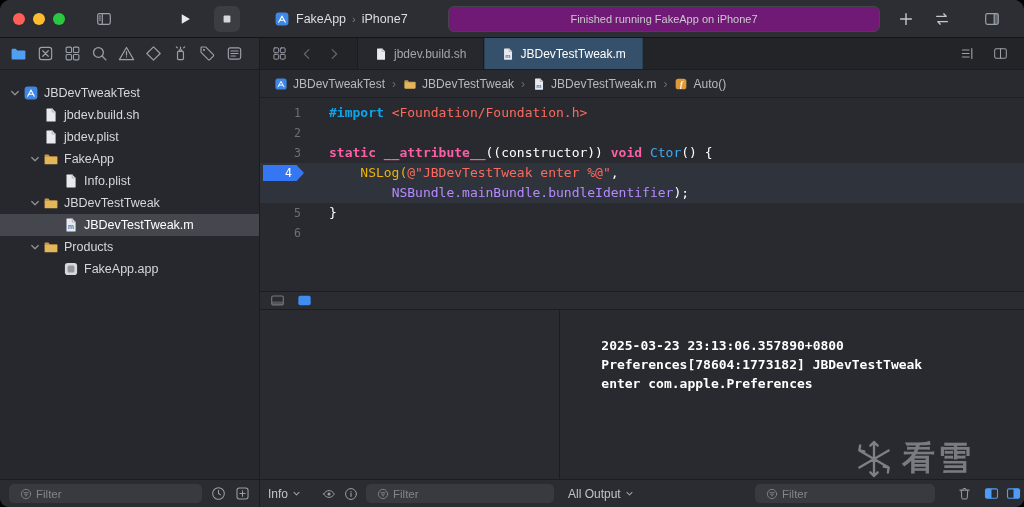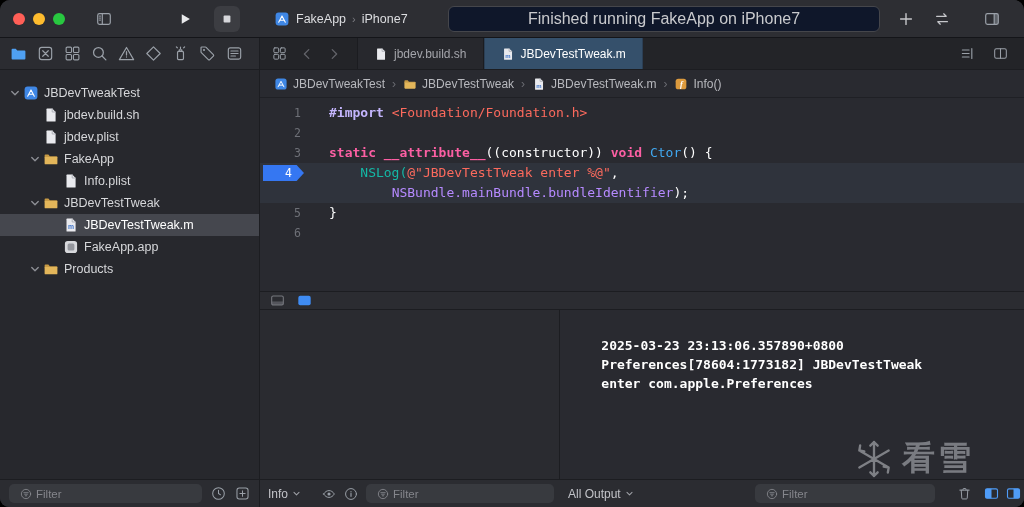--- a/index.html
+++ b/index.html
@@ -9,21 +9,21 @@
 .icon{display:inline-block;flex:none}
 .icon svg{display:block;width:100%;height:100%}
 .i9{width:9px;height:9px}.i12{width:12px;height:12px}.i14{width:14px;height:14px}.i15{width:15px;height:15px}.i16{width:16px;height:16px}.i17{width:17px;height:17px}
 .toolbar{left:0;top:0;width:1024px;height:38px;background:#2d2e33;border-bottom:1px solid #141519}
 #traffic{position:absolute;left:13px;top:13px;display:flex;gap:8px}
 .tl{width:12px;height:12px;border-radius:50%}
 .tb-icon{position:absolute}
 .stop-btn{position:absolute;left:214px;top:6px;width:26px;height:26px;background:#3c3d42;border-radius:6px;display:flex;align-items:center;justify-content:center}
 .scheme{position:absolute;left:274px;top:0;height:38px;display:flex;align-items:center;gap:6px;font-size:12.5px;color:#dddee1}
 .scheme .sep{color:#7c7d83;font-size:11px}
-.status-pill{position:absolute;left:448px;top:6px;width:432px;height:26px;background:#0f172a;border:1px solid #45464b;border-radius:6px;display:flex;align-items:center;justify-content:center;font-size:16px;color:#c9cacd}
+.status-pill{position:absolute;left:448px;top:6px;width:432px;height:26px;background:#701a75;border:1px solid #45464b;border-radius:6px;display:flex;align-items:center;justify-content:center;font-size:11px;color:#c9cacd}
 .nav-strip{left:0;top:38px;width:260px;height:32px;background:#2b2c31;border-bottom:1px solid #1c1d21;border-right:1px solid #1c1d21;display:flex;align-items:center;gap:10px;padding-left:10px}
 .tabbar{left:260px;top:38px;width:764px;height:32px;background:#232428;border-bottom:1px solid #1c1d21;display:flex;align-items:stretch}
 .tb-left{display:flex;align-items:center;gap:13px;padding:0 16px 0 12px}
 #tabs{display:flex;align-items:stretch}
 .tab{display:flex;align-items:center;gap:6px;padding:0 16px;font-size:12px;color:#a4a5ab;border-left:1px solid #1b1c20;border-right:1px solid #1b1c20;background:#27282d;white-space:nowrap}
 .tab.active{background:#35506b;color:#fff;border-color:#2b3f55}
 .tabbar-right{margin-left:auto;display:flex;align-items:center;gap:18px;padding-right:16px}
 .breadcrumb{left:260px;top:70px;width:764px;height:28px;background:#292a30;border-bottom:1px solid #1f2025;display:flex;align-items:center;padding-left:14px;font-size:12px;color:#b8b9be}
 #breadcrumb-items{display:flex;align-items:center}
 .bc-item{display:flex;align-items:center;gap:5px;white-space:nowrap}
@@ -264,21 +264,21 @@
           <span>JBDevTestTweak.m</span>
         </span>
         <span class="bc-sep">›</span>
         <span class="bc-item">
           <span class="icon i14">
             <svg viewBox="0 0 16 16" fill="none" stroke-linecap="round" stroke-linejoin="round" xmlns="http://www.w3.org/2000/svg">
               <rect x="1.9" y="1.9" width="12.2" height="12.2" rx="3" fill="#dc9a3d"></rect>
               <text x="8.4" y="11.8" text-anchor="middle" font-size="9.5" font-style="italic" font-weight="bold" fill="#fff" font-family="Liberation Serif,serif">f</text>
             </svg>
           </span>
-          <span>Info()</span>
+          <span>Auto()</span>
         </span>
       </div>
   </div>
 
   <div class="navigator abs">
     <div id="file-tree">
         <div class="row" style="padding-left: 8px;">
           <span class="icon disc">
             <svg viewBox="0 0 16 16" fill="none" stroke-linecap="round" stroke-linejoin="round" xmlns="http://www.w3.org/2000/svg">
               <path d="M4.3 6.3L8 10l3.7-3.7" stroke="#8f9197" stroke-width="1.5"></path>
@@ -354,43 +354,43 @@
           <span class="icon disc"></span>
           <span class="icon fic">
             <svg viewBox="0 0 16 16" fill="none" stroke-linecap="round" stroke-linejoin="round" xmlns="http://www.w3.org/2000/svg">
               <path d="M4.1 1.6h5.2l3.3 3.3v9a.6.6 0 0 1-.6.6H4.1a.6.6 0 0 1-.6-.6V2.2a.6.6 0 0 1 .6-.6z" fill="#e9eaee"></path>
               <path d="M9.2 1.8V5h3.2" stroke="#aaacb3" stroke-width=".9"></path>
               <text x="8" y="12.4" text-anchor="middle" font-size="6.8" font-weight="bold" fill="#3f74c9" font-family="Liberation Sans,sans-serif">m</text>
             </svg>
           </span>
           <span class="flabel">JBDevTestTweak.m</span>
         </div>
+        <div class="row" style="padding-left: 28px;">
+          <span class="icon disc">
+            <svg viewBox="0 0 16 16" fill="none" stroke-linecap="round" stroke-linejoin="round" xmlns="http://www.w3.org/2000/svg">
+              <path d="M4.3 6.3L8 10l3.7-3.7" stroke="#8f9197" stroke-width="1.5"></path>
+            </svg>
+          </span>
+          <span class="icon fic">
+            <svg viewBox="0 0 16 16" fill="none" stroke-linecap="round" stroke-linejoin="round" xmlns="http://www.w3.org/2000/svg">
+              <path d="M1.6 4.5a.9.9 0 0 1 .9-.9h2.9l1.4 1.7h6.7a.9.9 0 0 1 .9.9v.4H1.6z" fill="#c79a45"></path>
+              <path d="M1.6 6h12.8v6.4a.9.9 0 0 1-.9.9H2.5a.9.9 0 0 1-.9-.9z" fill="#e3b65a"></path>
+            </svg>
+          </span>
+          <span class="flabel">Products</span>
+        </div>
         <div class="row" style="padding-left: 48px;">
           <span class="icon disc"></span>
           <span class="icon fic">
             <svg viewBox="0 0 16 16" fill="none" stroke-linecap="round" stroke-linejoin="round" xmlns="http://www.w3.org/2000/svg">
               <rect x="1.9" y="1.9" width="12.2" height="12.2" rx="2.8" fill="#d7d8dc"></rect>
               <rect x="4.6" y="4.6" width="6.8" height="6.8" rx="1.5" fill="#94969d"></rect>
             </svg>
           </span>
           <span class="flabel">FakeApp.app</span>
-        </div>
-        <div class="row" style="padding-left: 28px;">
-          <span class="icon disc">
-            <svg viewBox="0 0 16 16" fill="none" stroke-linecap="round" stroke-linejoin="round" xmlns="http://www.w3.org/2000/svg">
-              <path d="M4.3 6.3L8 10l3.7-3.7" stroke="#8f9197" stroke-width="1.5"></path>
-            </svg>
-          </span>
-          <span class="icon fic">
-            <svg viewBox="0 0 16 16" fill="none" stroke-linecap="round" stroke-linejoin="round" xmlns="http://www.w3.org/2000/svg">
-              <path d="M1.6 4.5a.9.9 0 0 1 .9-.9h2.9l1.4 1.7h6.7a.9.9 0 0 1 .9.9v.4H1.6z" fill="#c79a45"></path>
-              <path d="M1.6 6h12.8v6.4a.9.9 0 0 1-.9.9H2.5a.9.9 0 0 1-.9-.9z" fill="#e3b65a"></path>
-            </svg>
-          </span>
-          <span class="flabel">Products</span>
         </div>
       </div>
   </div>
 
   <div class="nav-filterbar abs">
     <div class="filter-field ff-nav">
       <span class="icon i12">
           <svg viewBox="0 0 16 16" fill="none" stroke-linecap="round" stroke-linejoin="round" xmlns="http://www.w3.org/2000/svg">
             <circle cx="8" cy="8" r="6.2" stroke="#8a8c92" stroke-width="1.1"></circle>
             <path d="M5.1 6.2h5.8M6.1 8.3h3.8M7.1 10.4h1.8" stroke="#8a8c92" stroke-width="1.05"></path>
@@ -409,35 +409,35 @@
           <rect x="2.1" y="2.1" width="11.8" height="11.8" rx="2.4" stroke="#9aa0a8" stroke-width="1.1"></rect>
           <path d="M8 5.2v5.6M5.2 8h5.6" stroke="#9aa0a8" stroke-width="1.1"></path>
         </svg>
       </span>
   </div>
 
   <div class="editor abs">
     <div id="code-lines">
         <div class="code-row">
           <span class="gutter">1</span>
-          <span class="code-text"><span style="color: #c4b5fd; font-weight: 600;">#import</span><span style="color: rgb(255, 255, 255);"> </span><span style="color: rgb(252, 106, 93);">&lt;Foundation/Foundation.h&gt;</span></span>
+          <span class="code-text"><span style="color: #0ea5e9; font-weight: 600;">#import</span><span style="color: rgb(255, 255, 255);"> </span><span style="color: rgb(252, 106, 93);">&lt;Foundation/Foundation.h&gt;</span></span>
         </div>
         <div class="code-row">
           <span class="gutter">2</span>
           <span class="code-text"></span>
         </div>
         <div class="code-row">
           <span class="gutter">3</span>
           <span class="code-text"><span style="color: rgb(252, 95, 163); font-weight: 600;">static</span><span style="color: rgb(255, 255, 255);"> </span><span style="color: rgb(252, 95, 163); font-weight: 600;">__attribute__</span><span style="color: rgb(255, 255, 255);">((constructor)) </span><span style="color: rgb(252, 95, 163); font-weight: 600;">void</span><span style="color: rgb(255, 255, 255);"> </span><span style="color: rgb(65, 168, 240);">Ctor</span><span style="color: rgb(255, 255, 255);">() {</span></span>
         </div>
         <div class="code-row hl">
           <span class="gutter">
             <span class="bp">4</span>
           </span>
-          <span class="code-text"><span style="color: #14b8a6; margin-top: 36px;">    NSLog(</span><span style="color: rgb(252, 106, 93);">@"JBDevTestTweak enter %@"</span><span style="color: rgb(255, 255, 255);">,</span></span>
+          <span class="code-text"><span style="color: #eab308; margin-top: 36px;">    NSLog(</span><span style="color: rgb(252, 106, 93);">@"JBDevTestTweak enter %@"</span><span style="color: rgb(255, 255, 255);">,</span></span>
         </div>
         <div class="code-row hl">
           <span class="gutter"></span>
           <span class="code-text"><span style="color: rgb(255, 255, 255);">        </span><span style="color: rgb(182, 138, 255);">NSBundle.mainBundle.bundleIdentifier</span><span style="color: rgb(255, 255, 255);">);</span></span>
         </div>
         <div class="code-row">
           <span class="gutter">5</span>
           <span class="code-text"><span style="color: rgb(255, 255, 255);">}</span></span>
         </div>
         <div class="code-row">

